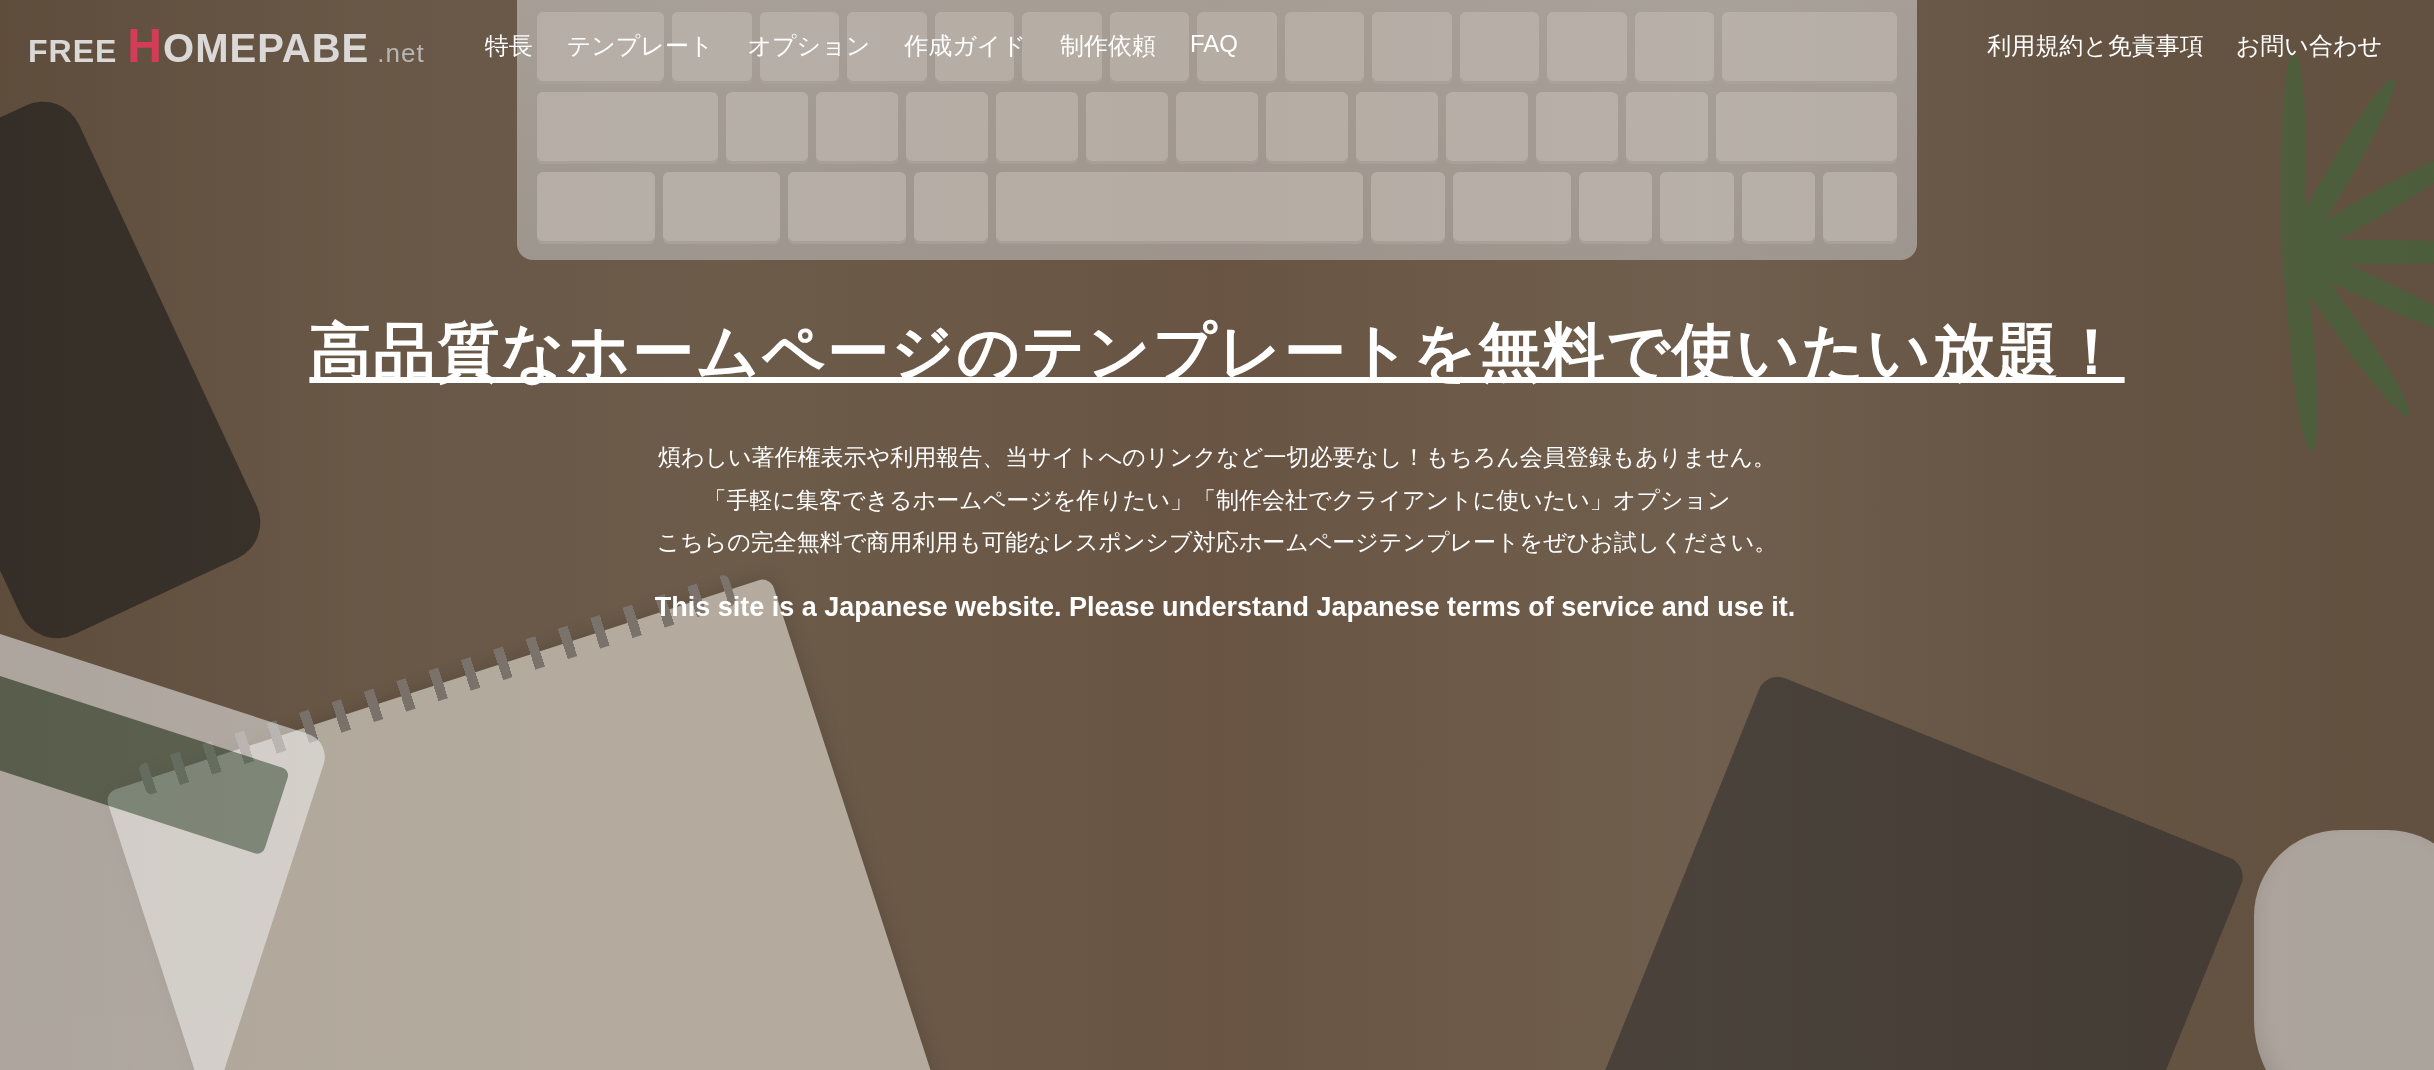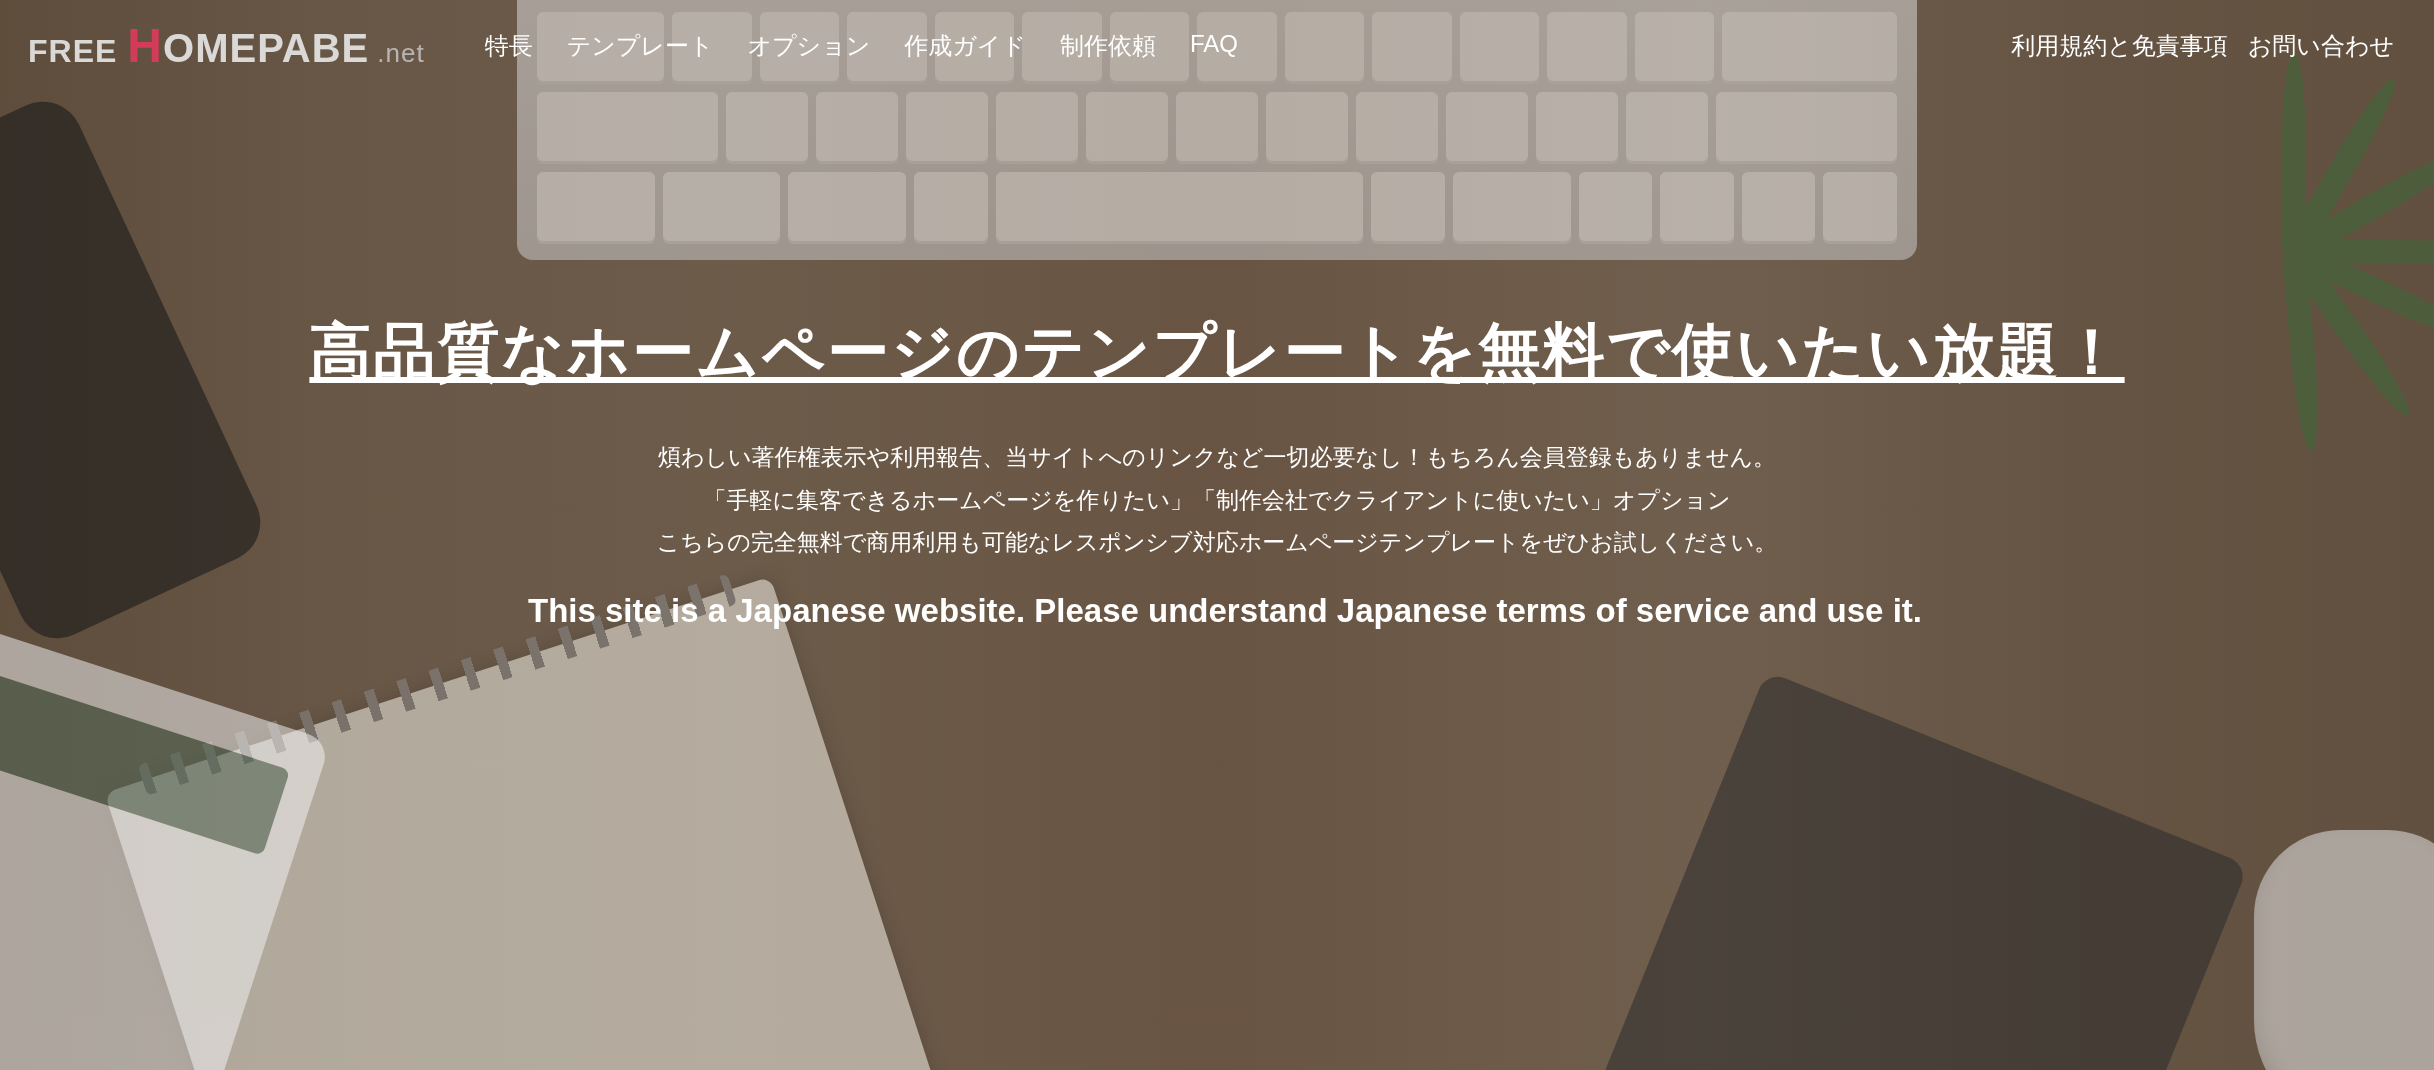--- a/index.html
+++ b/index.html
@@ -145,21 +145,21 @@
       background: #2b2b2b;
       border-radius: 20px;
       transform: rotate(22deg);
       opacity: 0.55;
     }
     
     .header {
       position: absolute;
       top: 0;
       left: 0;
-      right: 4px;
+      right: 16px;
       display: flex;
       align-items: center;
       padding: 18px 36px 18px 28px;
       z-index: 10;
     }
     .logo {
       display: flex;
       align-items: baseline;
       font-weight: 700;
       letter-spacing: 1px;
@@ -179,21 +179,21 @@
     }
     .nav-main a, .nav-right a {
       color: #fff;
       text-decoration: none;
       cursor: pointer;
       text-align: right;
     }
     .nav-right {
       margin-left: auto;
       display: flex;
-      gap: 20px;
+      gap: 32px;
       font-size: 24px;
     }
     
     .hero-content {
       position: absolute;
       top: 310px;
       left: 0;
       right: 0;
       text-align: center;
       z-index: 5;
@@ -204,21 +204,21 @@
       letter-spacing: 2px;
       margin-bottom: 42px;
       text-decoration: underline;
     }
     .hero-sub {
       font-size: 23px;
       line-height: 1.85;
       font-weight: 400;
     }
     .hero-en {
-      font-size: 33px;
+      font-size: 27px;
       margin-top: 28px;
       font-weight: 600;
       font-family: Arial, Helvetica, sans-serif;
       margin-left: 16px;
     }
     .cta {
       display: inline-block;
       margin-top: 82px;
       background: #d72c4b;
       color: #fff;

